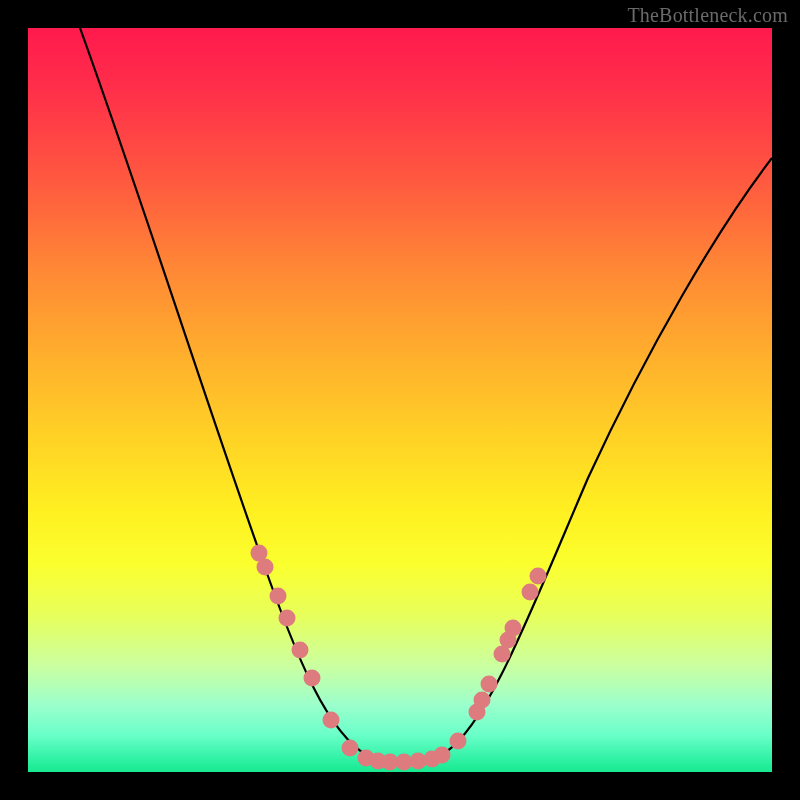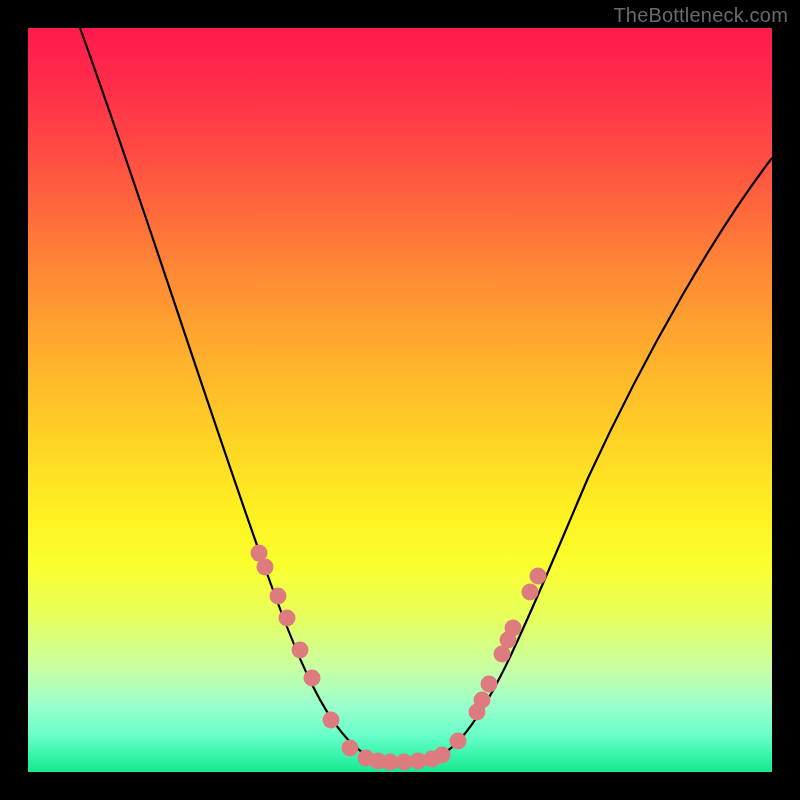--- a/index.html
+++ b/index.html
@@ -11,20 +11,21 @@
     overflow: hidden;
     font-family: Arial, Helvetica, sans-serif;
   }
   .frame {
     position: absolute;
     left: 0;
     top: 0;
     width: 800px;
     height: 720px;
     background: #000;
+    font-family: Liberation Serif, serif;
   }
   .plot {
     position: absolute;
     left: 28px;
     top: 28px;
     width: 744px;
     height: 744px;
     overflow: hidden;
   }
   .gradient {

